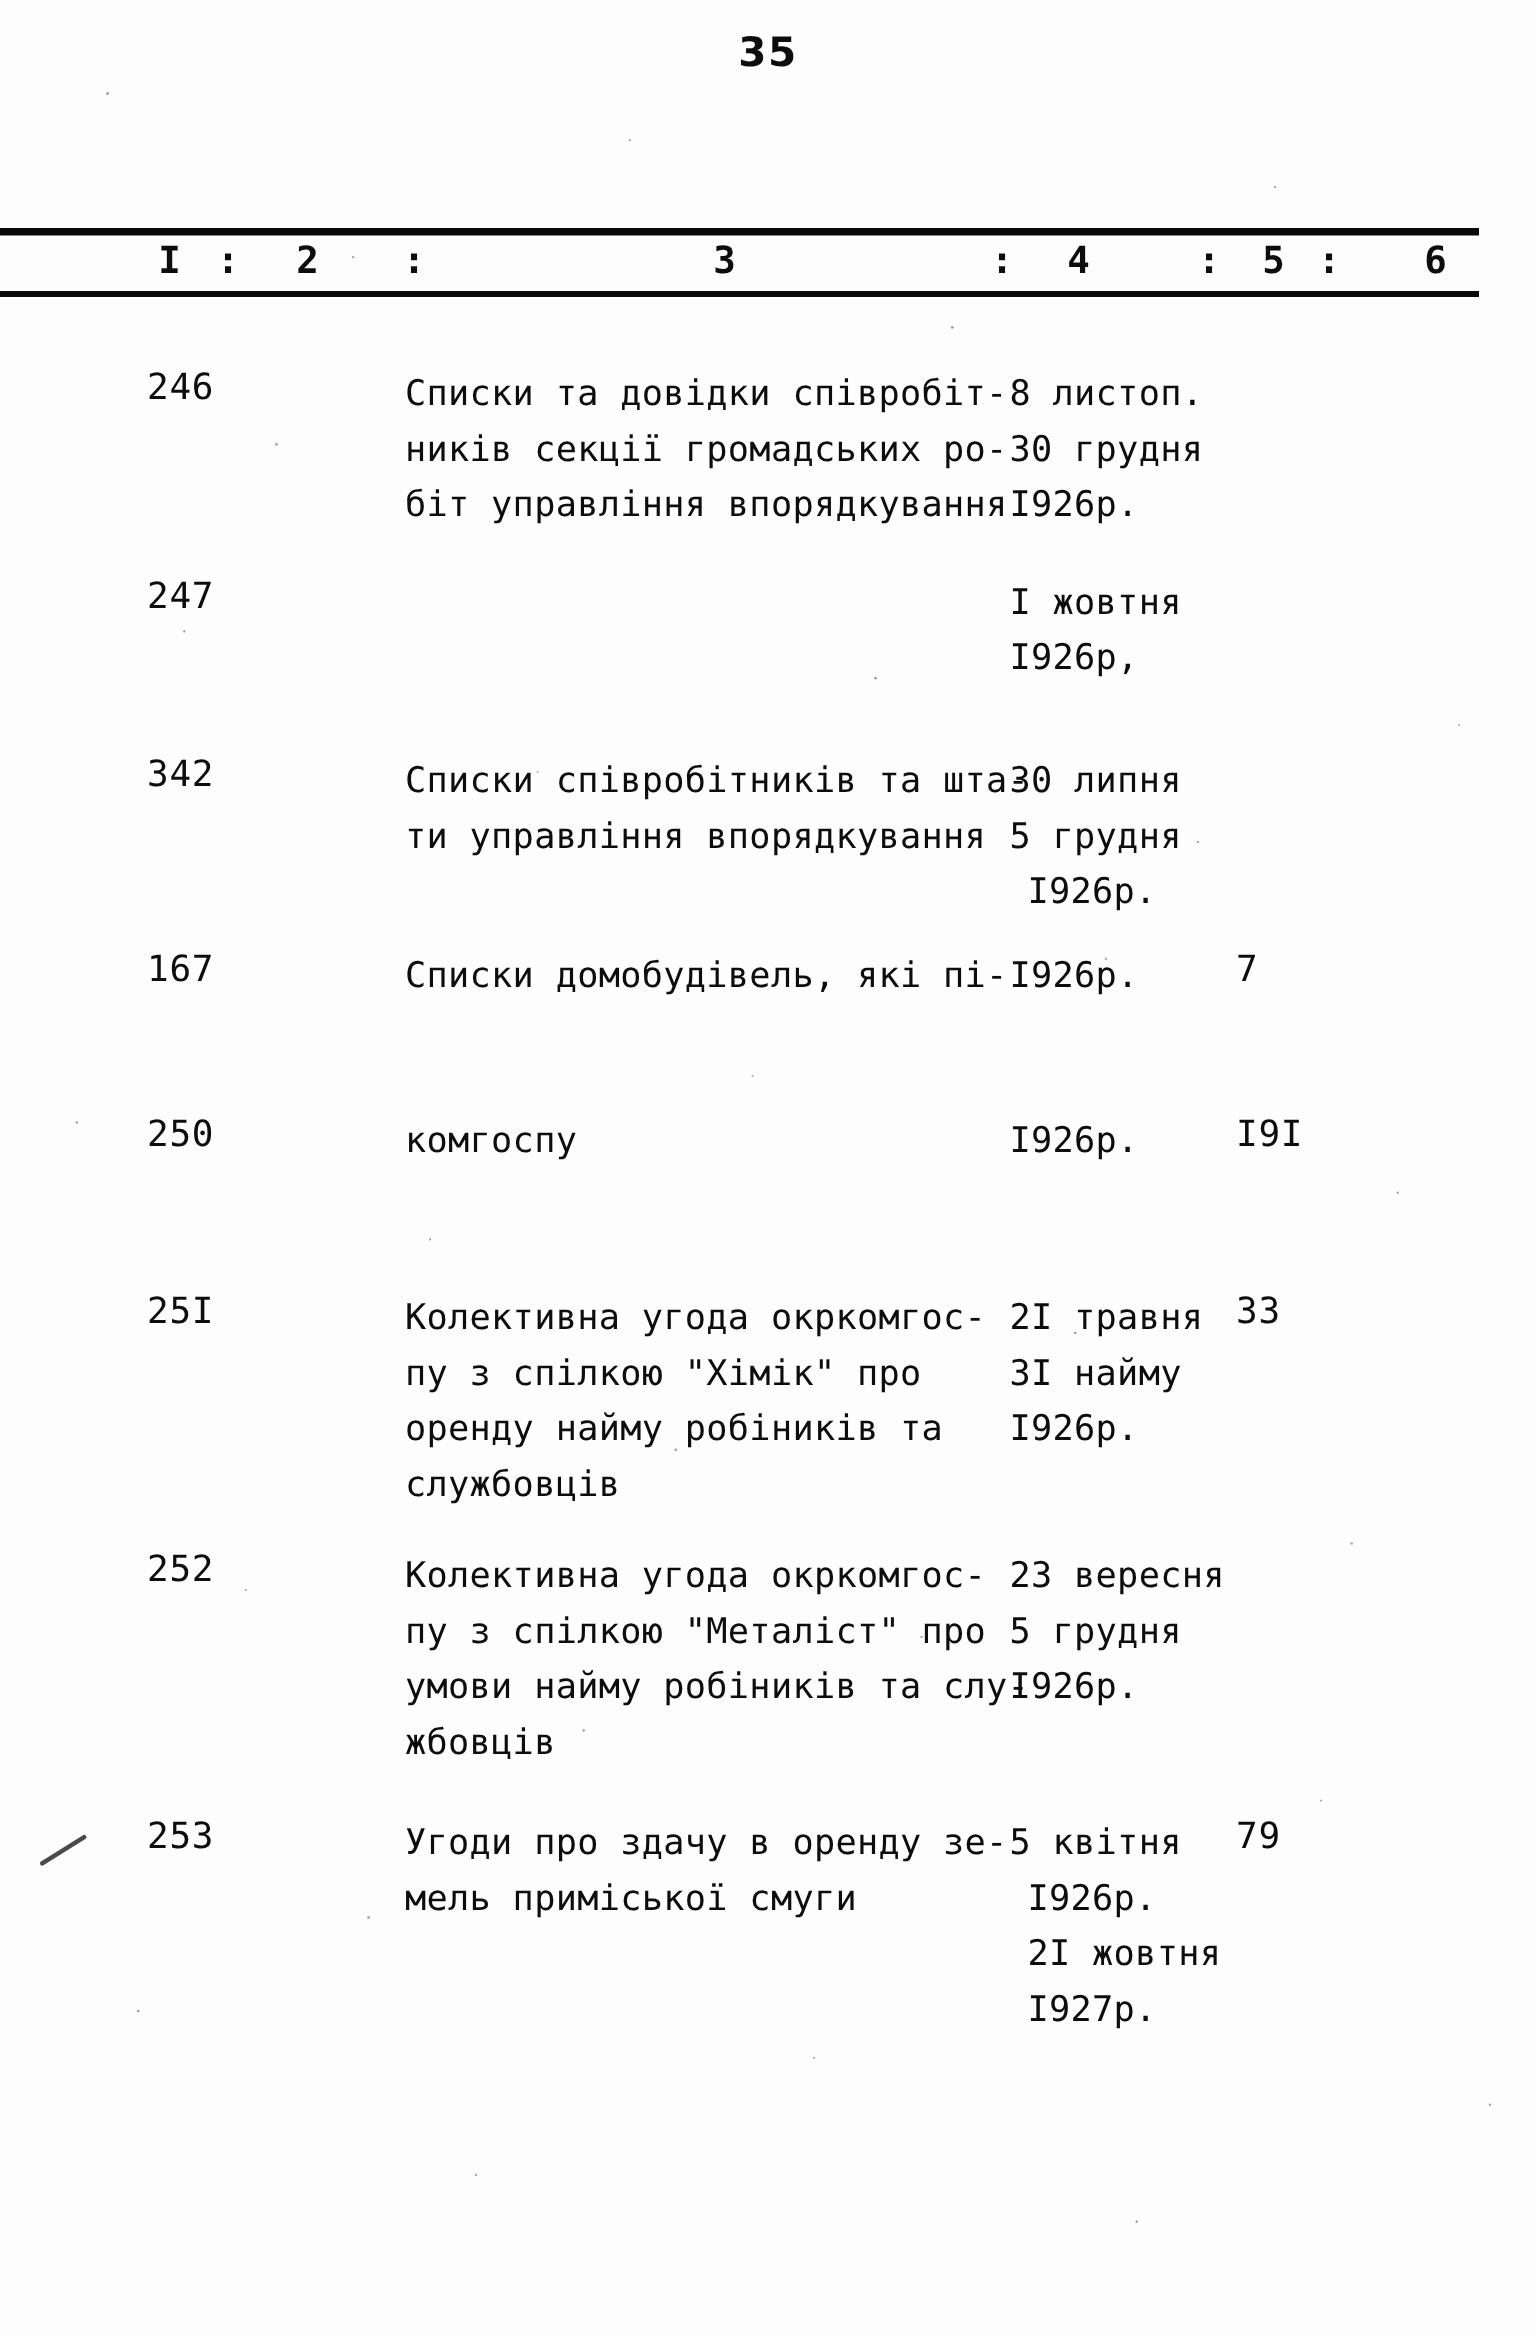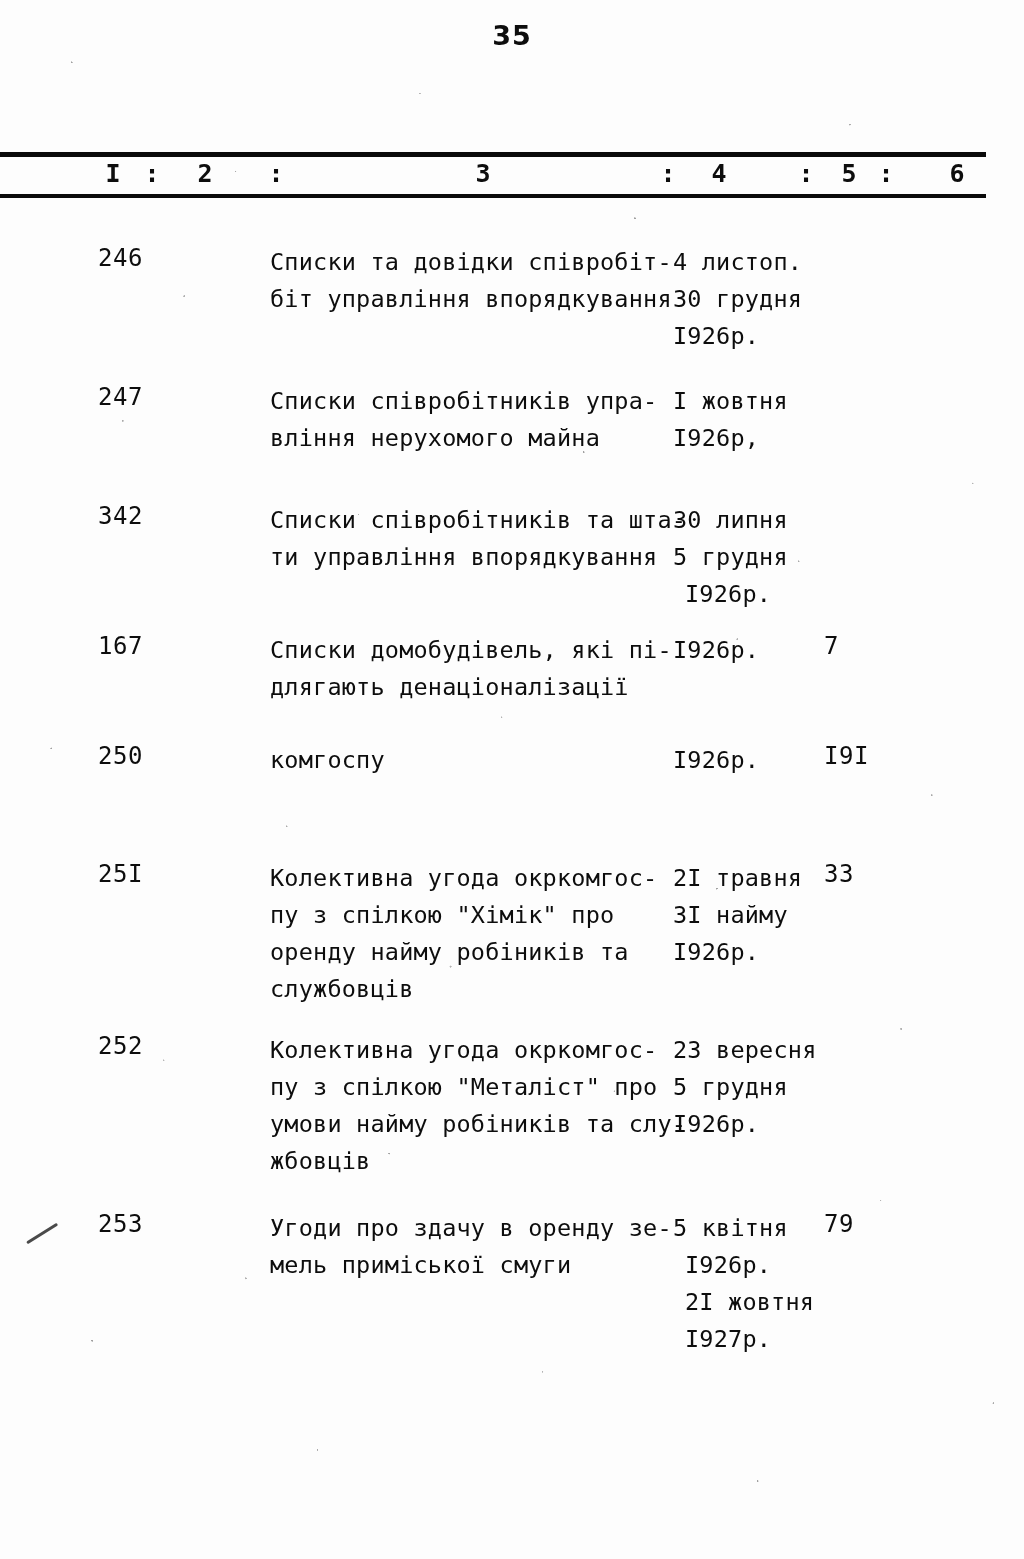--- a/index.html
+++ b/index.html
@@ -208,34 +208,31 @@
     <span class="ch-6">6</span>
   </div>
 
   <div class="rule" id="rule-bottom"></div>
 
   <div id="inventory-table">
       <div class="inv-row" style="position: absolute; top: 22px; height: 125px;">
         <div class="col-num">246</div>
         <div class="col-desc">
           <span class="desc-line">Списки та довідки співробіт-</span>
+          <span class="desc-line">ників секції громадських ро-</span>
           <span class="desc-line">біт управління впорядкування</span>
         </div>
         <div class="col-date">
-          <span class="date-line">4 листоп.</span>
+          <span class="date-line">8 листоп.</span>
           <span class="date-line">30 грудня</span>
           <span class="date-line">I926р.</span>
         </div>
       </div>
       <div class="inv-row" style="position: absolute; top: 161px; height: 88px;">
         <div class="col-num">247</div>
-        <div class="col-desc">
-          <span class="desc-line">Списки співробітників упра-</span>
-          <span class="desc-line">вління нерухомого майна</span>
-        </div>
         <div class="col-date">
           <span class="date-line">I жовтня</span>
           <span class="date-line">I926р,</span>
         </div>
       </div>
       <div class="inv-row" style="position: absolute; top: 280px; height: 125px;">
         <div class="col-num">342</div>
         <div class="col-desc">
           <span class="desc-line">Списки співробітників та шта-</span>
           <span class="desc-line">ти управління впорядкування</span>
@@ -243,21 +240,20 @@
         <div class="col-date">
           <span class="date-line">30 липня</span>
           <span class="date-line">5 грудня</span>
           <span class="date-line date-indent">I926р.</span>
         </div>
       </div>
       <div class="inv-row" style="position: absolute; top: 410px; height: 88px;">
         <div class="col-num">167</div>
         <div class="col-desc">
           <span class="desc-line">Списки домобудівель, які пі-</span>
-          <span class="desc-line">длягають денаціоналізації</span>
         </div>
         <div class="col-date">
           <span class="date-line">I926р.</span>
         </div>
         <div class="col-count">7</div>
       </div>
       <div class="inv-row" style="position: absolute; top: 520px; height: 88px;">
         <div class="col-num">250</div>
         <div class="col-desc">
           <span class="desc-line">комгоспу</span>

